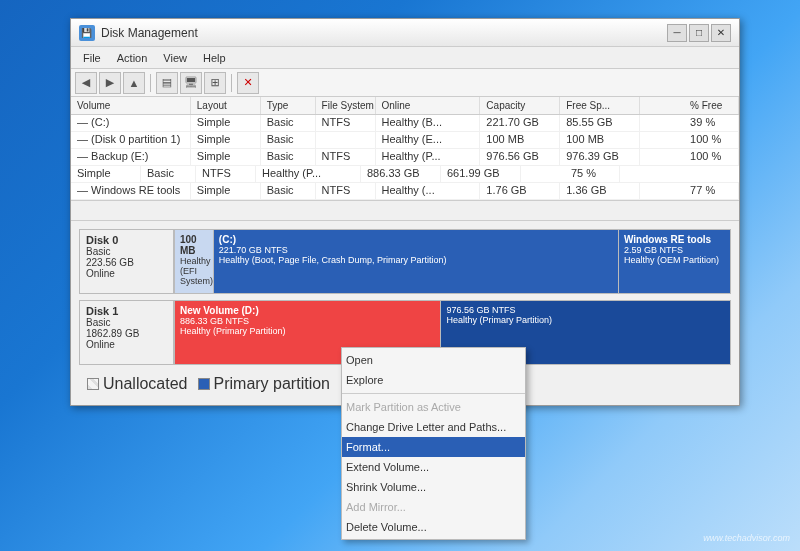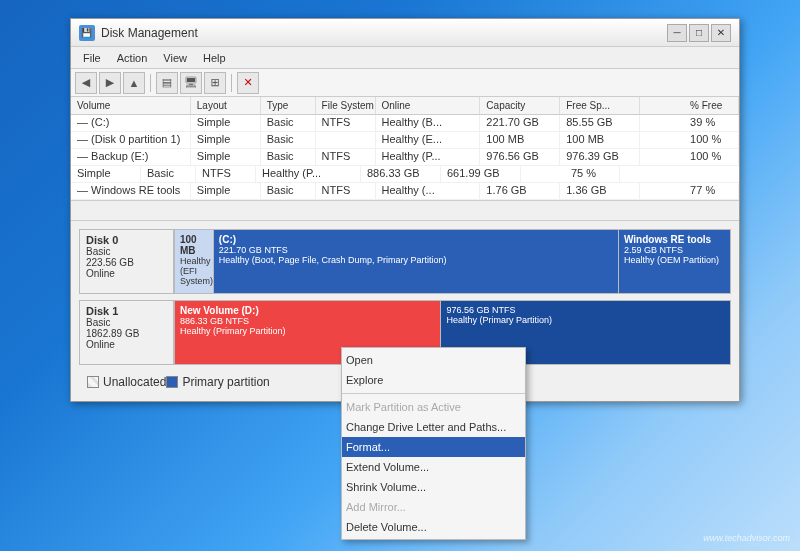--- a/index.html
+++ b/index.html
@@ -246,21 +246,22 @@
       height: 1px;
       background: #ccc;
       margin: 3px 0;
     }
 
     
     .legend {
       display: flex;
       align-items: center;
       padding: 4px 8px;
-      font-size: 12px;
+      gap: 10px;
+      font-size: 16px;
       color: #333;
     }
     .legend-item {
       display: flex;
       align-items: center;
       gap: 4px;
     }
     .legend-box {
       width: 12px;
       height: 12px;

